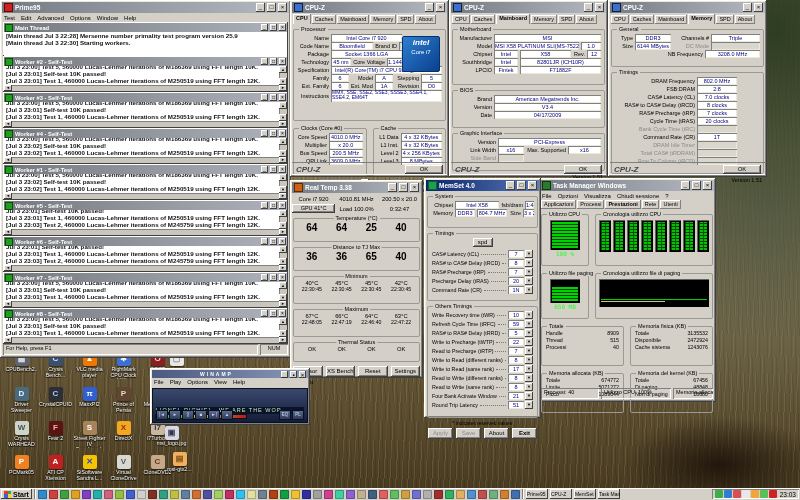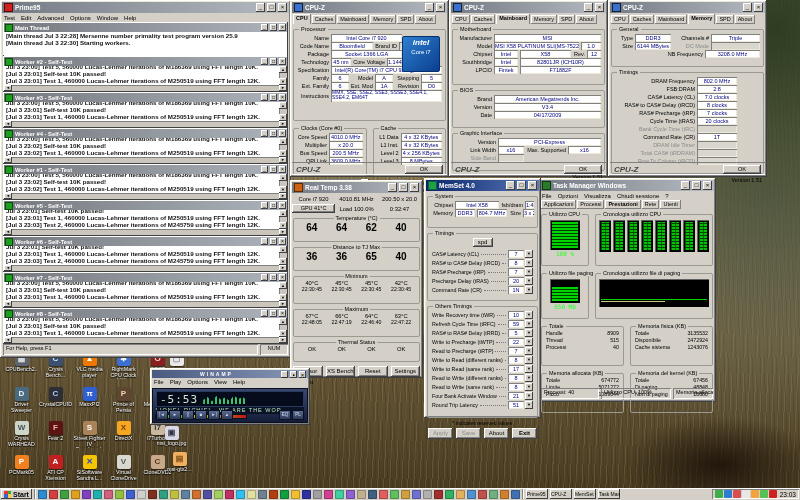--- a/index.html
+++ b/index.html
@@ -772,21 +772,21 @@
     <div class="rt4 rtsm" style="margin-top:2px;align-items:center">
       <span class="btn" style="height:9px;line-height:9px;font-size:5.5px">GPU 41°C</span>
       <span>Load 100.0%</span>
       <span>0:32:47</span>
     </div>
     <div class="grp" style="height:18px">
       <span class="lg" style="left:50%;transform:translateX(-50%)">Temperature (°C)</span>
       <div class="rt4 rtbig" id="rt-temps">
           <span>64</span>
           <span>64</span>
-          <span>62</span>
+          <span>25</span>
           <span>40</span>
         </div>
     </div>
     <div class="grp" style="height:18px">
       <span class="lg" style="left:50%;transform:translateX(-50%)">Distance to TJ Max</span>
       <div class="rt4 rtbig" id="rt-dist">
           <span>36</span>
           <span>36</span>
           <span>65</span>
           <span>40</span>
@@ -1134,24 +1134,20 @@
       <span class="wbtn" style="width:7px;height:7px">×</span>
     </div>
     <div class="mb" id="wa-menu" style="height:8px">
         <span class="mi">File</span>
         <span class="mi">Play</span>
         <span class="mi">Options</span>
         <span class="mi">View</span>
         <span class="mi">Help</span>
       </div>
     <div class="skin">
-      <div class="disp">
-        <span class="time">-5:53</span>
-        <span class="vis"></span>
-      </div>
       <div class="marq">LIONEL RICHIE] - WE ARE THE WOR</div>
       <div class="sliders"></div>
       <div class="tbtns" id="wa-transport">
           <span class="wab">|◄</span>
           <span class="wab">►</span>
           <span class="wab">||</span>
           <span class="wab">■</span>
           <span class="wab">►|</span>
           <span class="wab">▲</span>
         </div>

